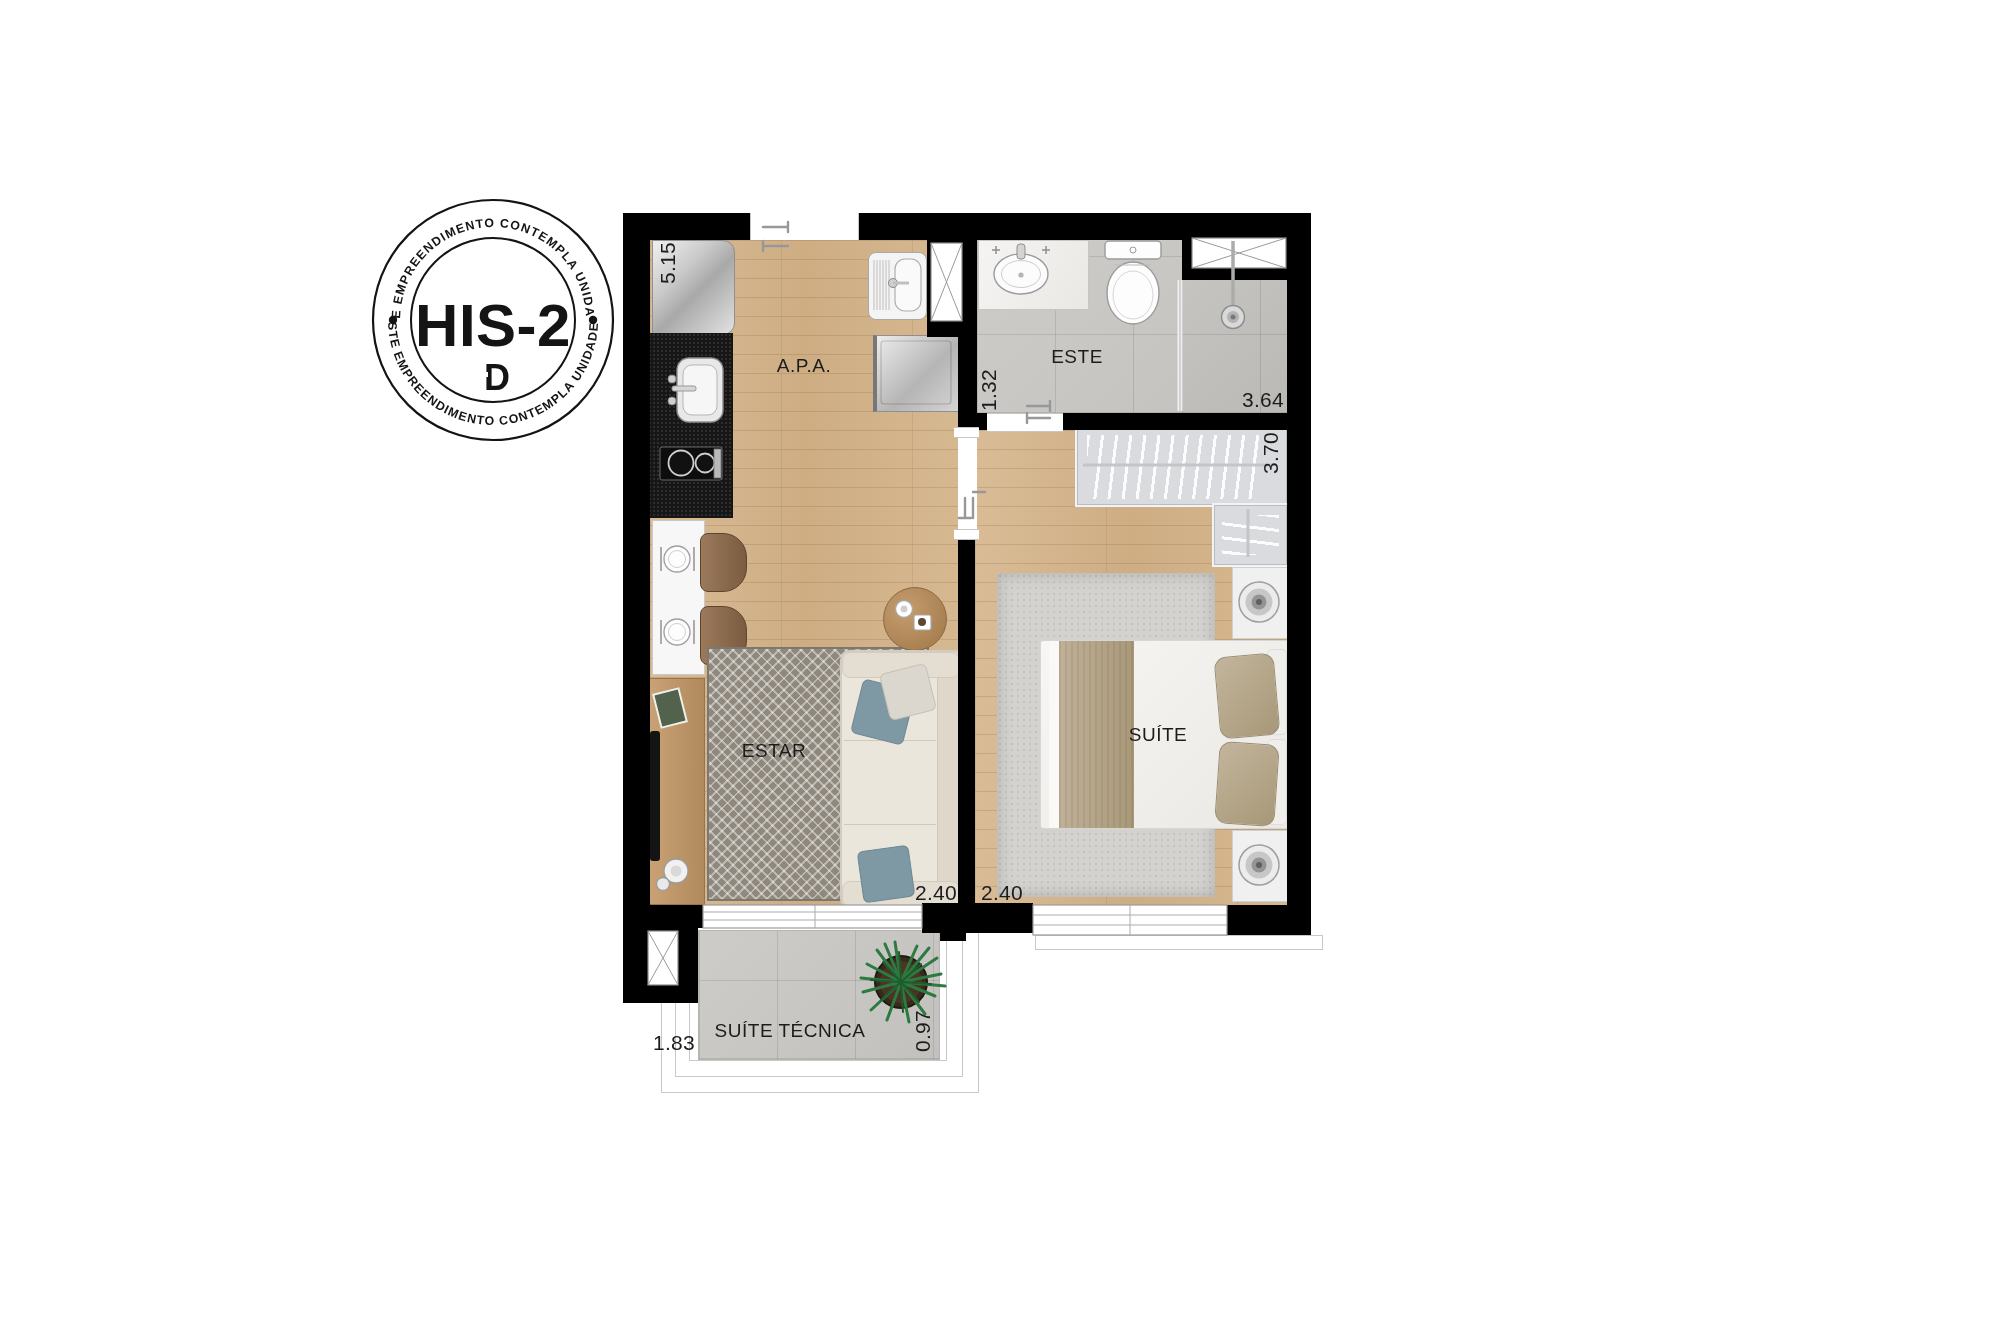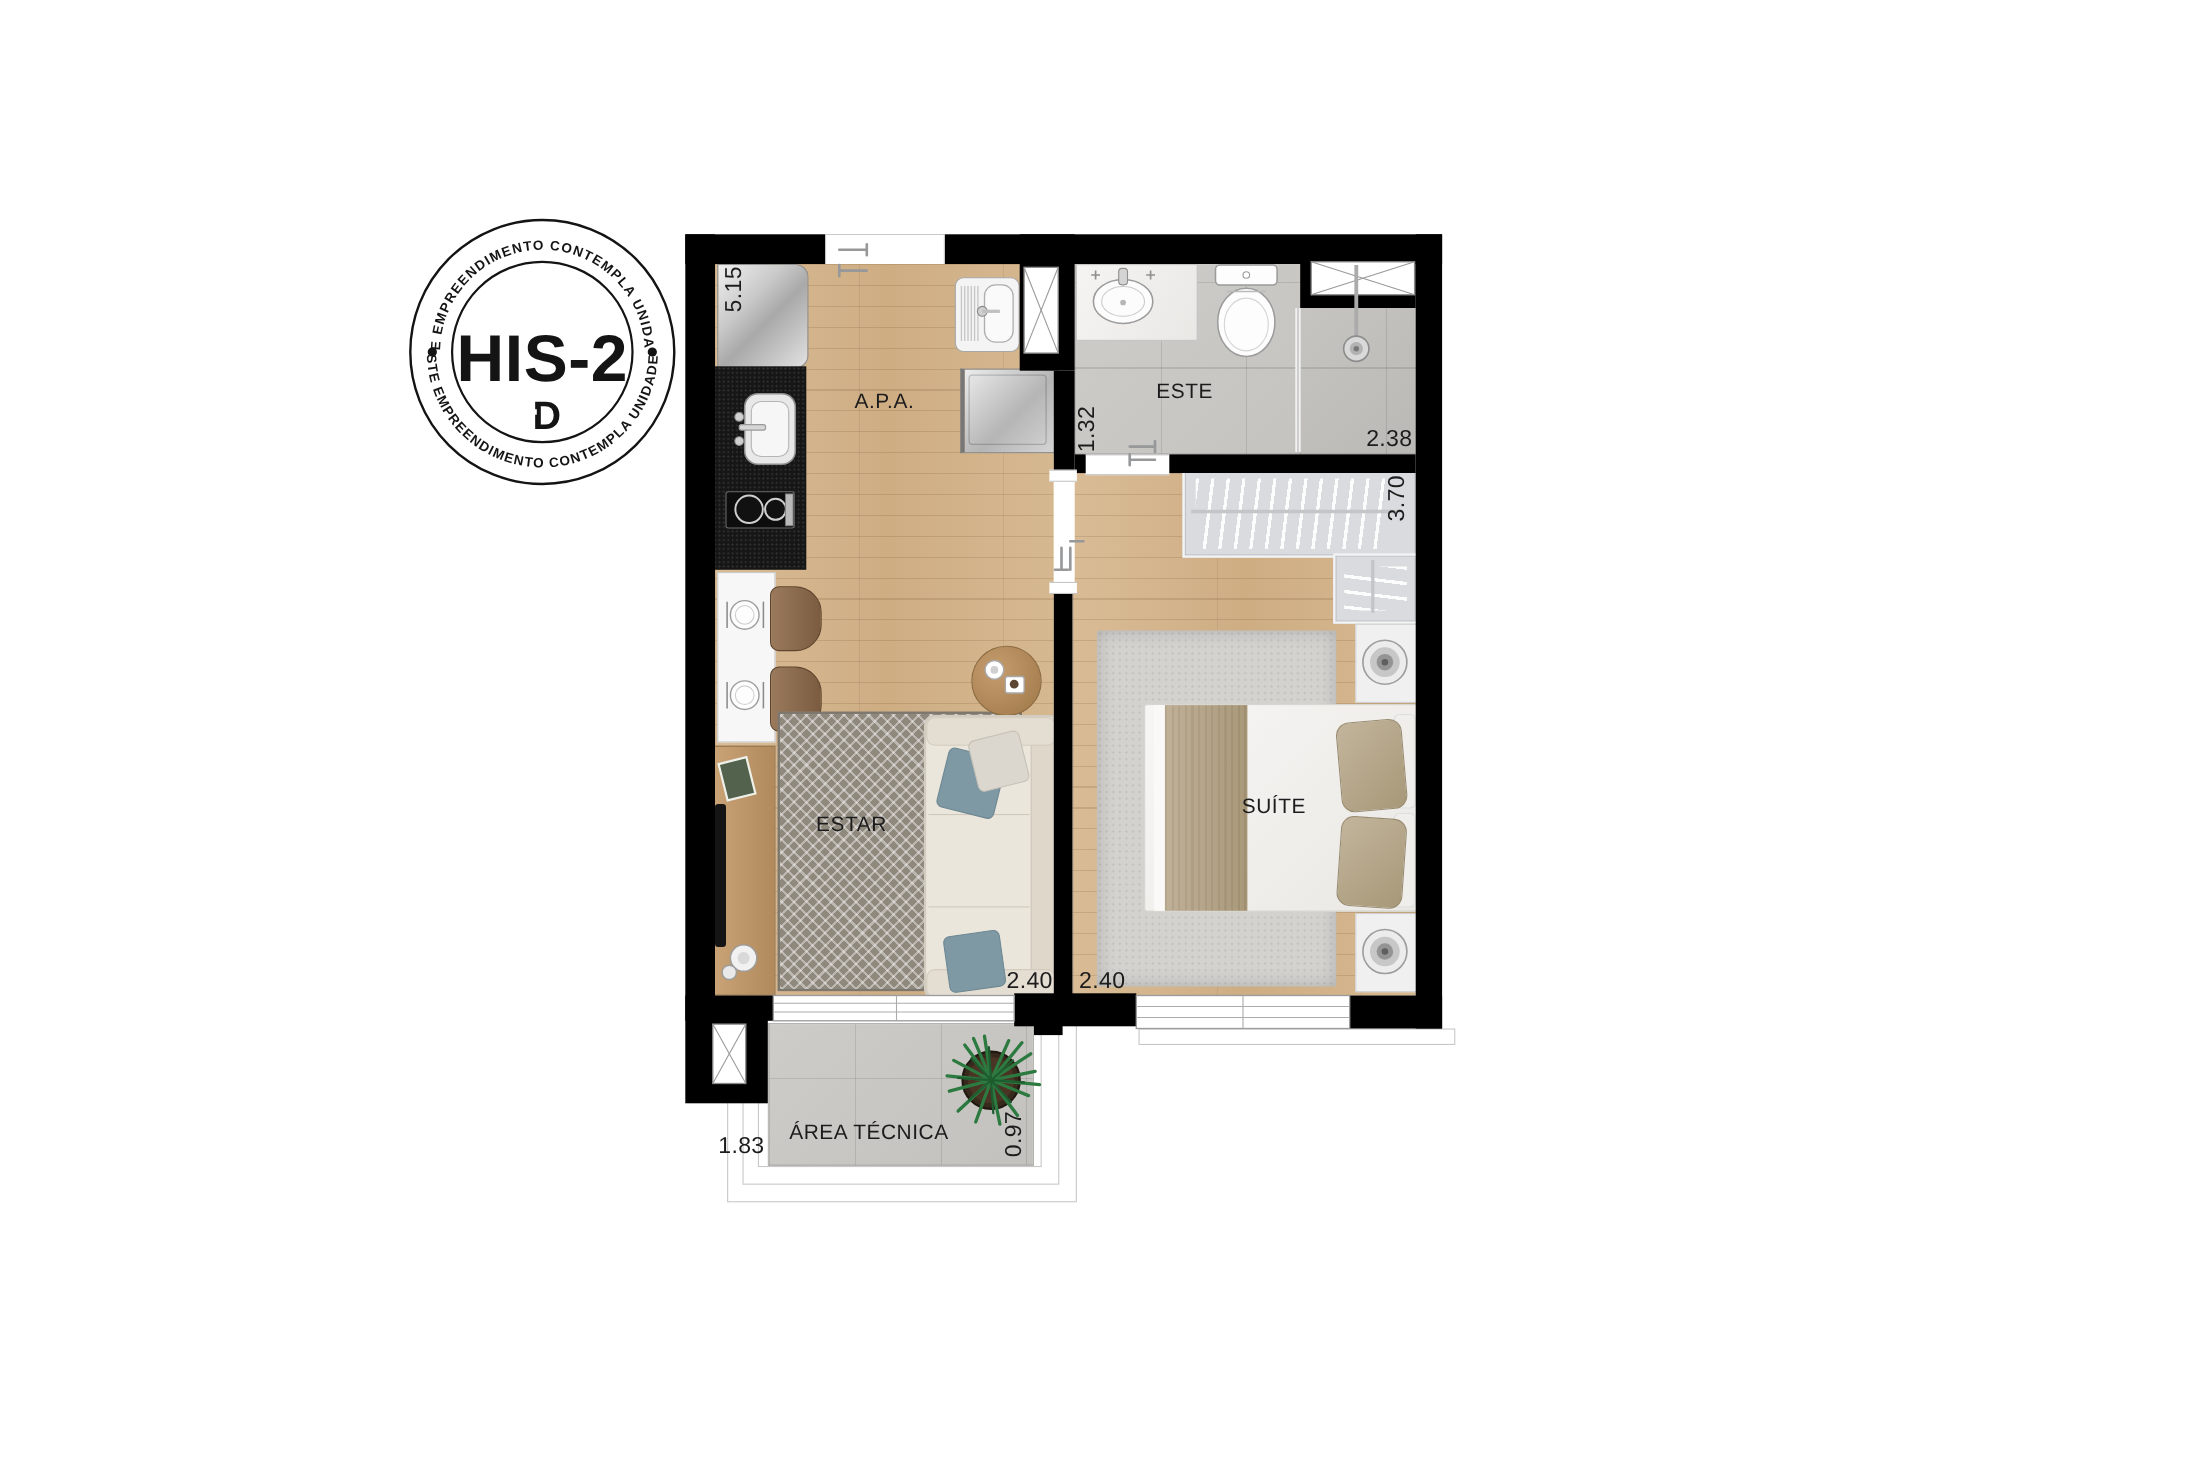--- a/index.html
+++ b/index.html
@@ -341,24 +341,24 @@
         <path d="M404 205 h23 M404 200 v10"></path>
         <path d="M342 285 v20 M336 305 h12"></path>
         <path d="M350 285 v20 M350 279 h12"></path>
       </g>
     </svg>
 
     <div class="lbl" style="left:181px;top:152px">A.P.A.</div>
     <div class="lbl" style="left:454px;top:143px">ESTE</div>
     <div class="lbl" style="left:535px;top:521px">SUÍTE</div>
     <div class="lbl" style="left:151px;top:537px">ESTAR</div>
-    <div class="lbl" style="left:167px;top:817px">ÁREA TÉCNICA</div>
+    <div class="lbl" style="left:167px;top:817px">SUÍTE TÉCNICA</div>
 
     <div class="lbl dim vrt" style="left:44px;top:50px">5.15</div>
     <div class="lbl dim vrt" style="left:365px;top:177px">1.32</div>
-    <div class="lbl dim" style="left:640px;top:186px">2.38</div>
+    <div class="lbl dim" style="left:640px;top:186px">3.64</div>
     <div class="lbl dim vrt" style="left:647px;top:240px">3.70</div>
     <div class="lbl dim" style="left:313px;top:679px">2.40</div>
     <div class="lbl dim" style="left:379px;top:679px">2.40</div>
     <div class="lbl dim" style="left:51px;top:829px">1.83</div>
     <div class="lbl dim vrt" style="left:299px;top:818px">0.97</div>
   </div>
 </div>
 
 </body></html>

